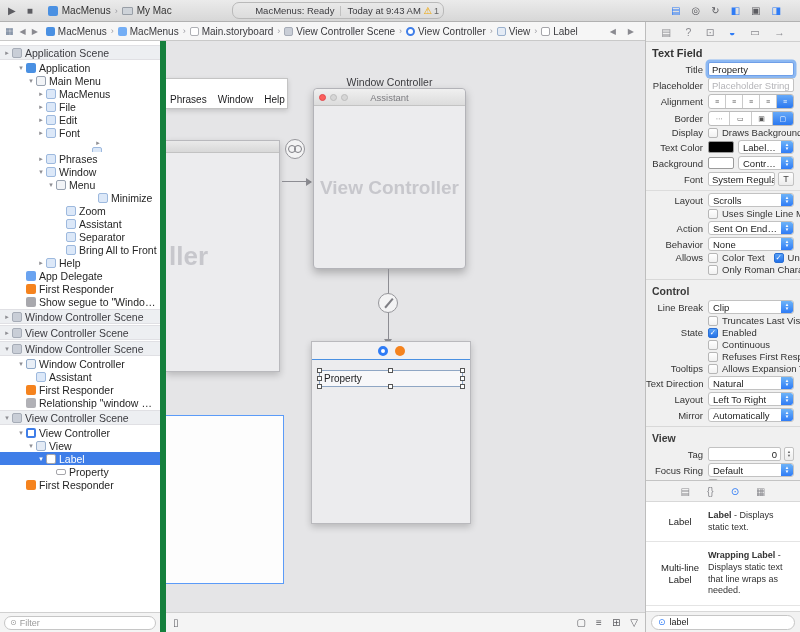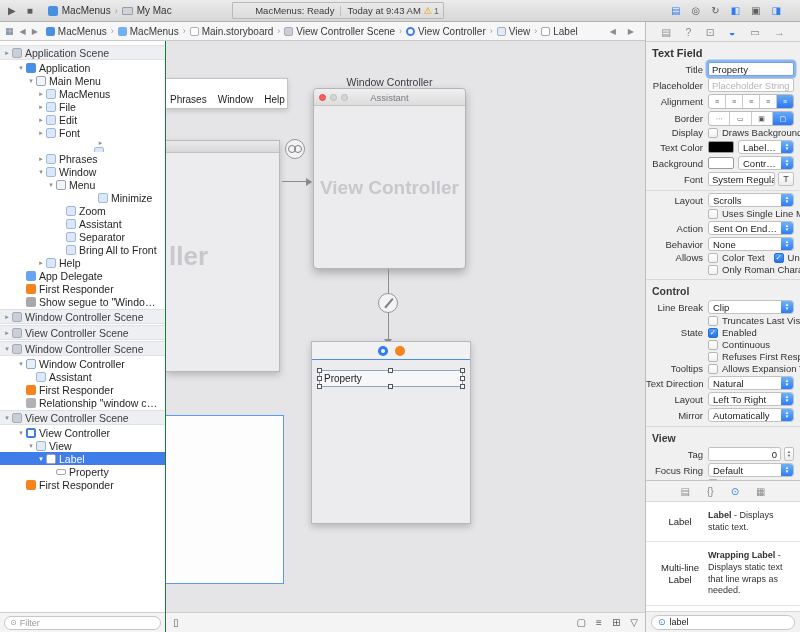--- a/index.html
+++ b/index.html
@@ -11,21 +11,21 @@
 .toolbar { position:absolute; top:0; left:0; width:800px; height:22px;
   background:linear-gradient(#ebebeb,#d7d7d7); border-bottom:1px solid #b1b1b1;
   display:flex; align-items:center; padding:0 8px; z-index:5; }
 .tbi { font-size:10px; color:#5c5c61; margin-right:11px; cursor:default; }
 .tbi.act { color:#2f7cf6; }
 .scheme { display:flex; align-items:center; gap:4px; font-size:10px; color:#333; margin-left:4px; }
 .schip { width:10px; height:10px; border-radius:2px; }
 .sep { color:#9a9aa0; font-size:9px; }
 .dev-ic { width:11px; height:8px; background:#ced3d9; border:1px solid #989ea6; border-radius:1px; }
 .status { position:absolute; left:232px; top:2px; width:212px; height:17px;
-  background:linear-gradient(#e9e9e9,#dcdcdc); border:1px solid #b9b9b9; border-radius:1px;
+  background:linear-gradient(#e9e9e9,#dcdcdc); border:1px solid #b9b9b9; border-radius:7px;
   display:flex; align-items:center; justify-content:center; gap:6px; font-size:9.5px; color:#3c3c40; }
 .st-div { width:1px; height:10px; background:#c0c0c0; }
 .warn { position:absolute; right:4px; top:0; bottom:0; display:flex; align-items:center; gap:2px; font-size:9px; color:#666; }
 .warn i { color:#f0a500; font-style:normal; font-size:9.5px; }
 .tb-right { margin-left:auto; display:flex; align-items:center; }
 
 
 .jumpbar { position:absolute; top:22px; left:0; width:646px; height:19px; background:#f6f6f6;
   border-bottom:1px solid #c9c9c9; border-right:1px solid #c9c9c9;
   display:flex; align-items:center; padding:0 5px; font-size:10px; color:#3a3a3e; white-space:nowrap; overflow:hidden; }
@@ -48,21 +48,21 @@
 .k-segue { background:#a8a8ad; border-radius:50%; }
 .k-window-controller { background:#e8eef6; border:1px solid #8fa9c9; }
 .k-relationship { background:#b1b1b6; border-radius:50%; }
 .k-view-controller { background:#fff; border:2.5px solid #3f7ee8; border-radius:50%; }
 .k-view { background:#e4ebf5; border:1px solid #9ab0cc; }
 .k-label { background:#fff; border:1px solid #a5a5aa; }
 .k-text-field { background:#fff; border:1px solid #a5a5aa; height:6px !important; }
 
 
 .sidebar { position:absolute; left:0; top:41px; width:166px; bottom:0; background:#fff;
-  border-right:1px solid #15803d; }
+  border-right:6px solid #15803d; }
 .tree { position:absolute; top:0; left:0; right:0; bottom:20px; overflow:hidden; padding-top:3px; background:#fff; }
 .trow { height:13px; display:flex; align-items:center; font-size:10.5px; color:#262626; white-space:nowrap; overflow:hidden; }
 .trow .disc { width:10px; flex:none; text-align:center; color:#8e8e93; font-size:7px; }
 .ticon { width:10px; height:10px; flex:none; margin-right:3px; border-radius:2px; }
 .tlabel { overflow:hidden; text-overflow:ellipsis; flex:1; padding-right:3px; }
 .trow.section { background:#edeff2; border-top:1px solid #e0e0e4; border-bottom:1px solid #e0e0e4;
   height:15px; color:#3b3b40; margin:1px 0; }
 .trow.sel { background:#3f7ee8; color:#fff; }
 .trow.sel .disc { color:#fff; }
 .side-bottom { position:absolute; left:0; right:0; bottom:0; height:20px; border-top:1px solid #d0d0d0;

